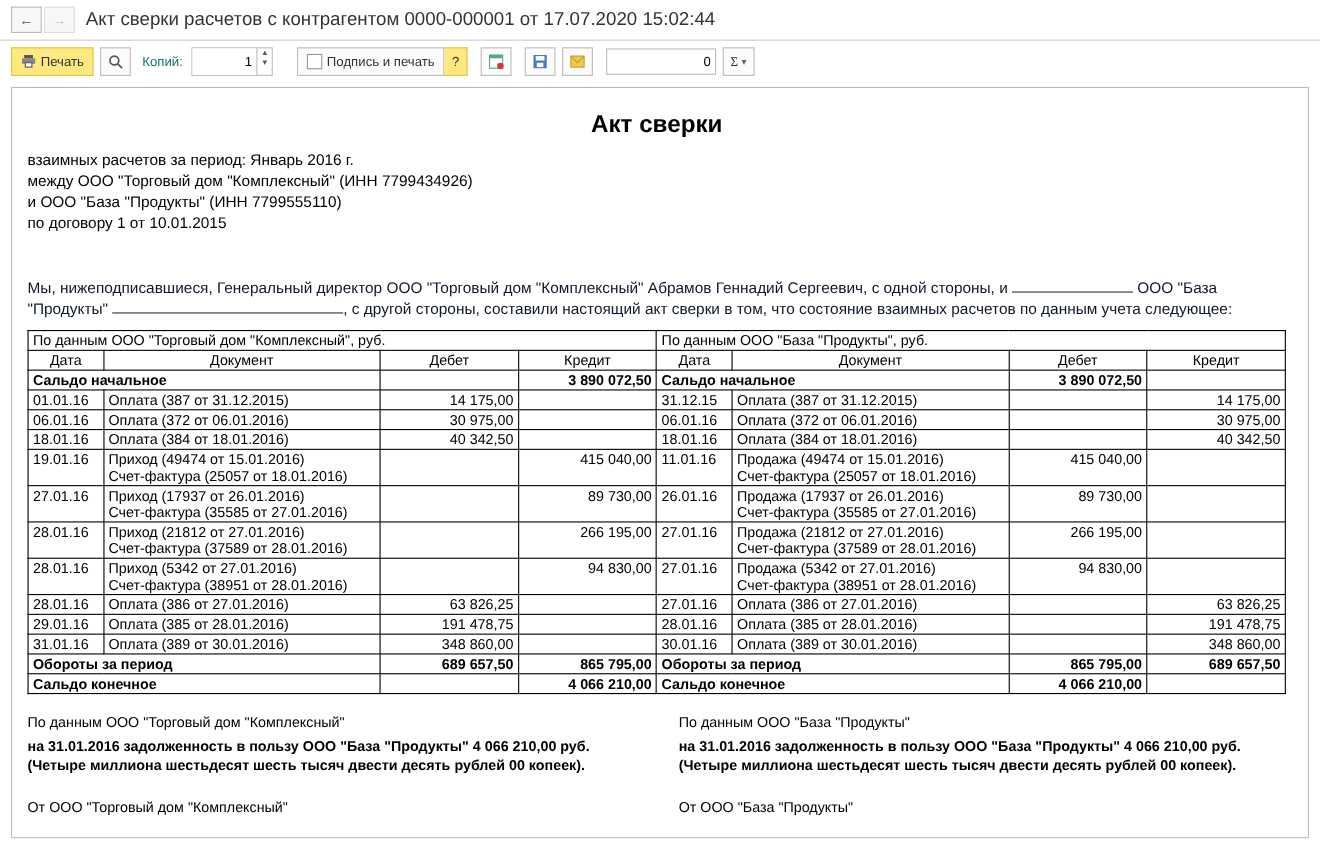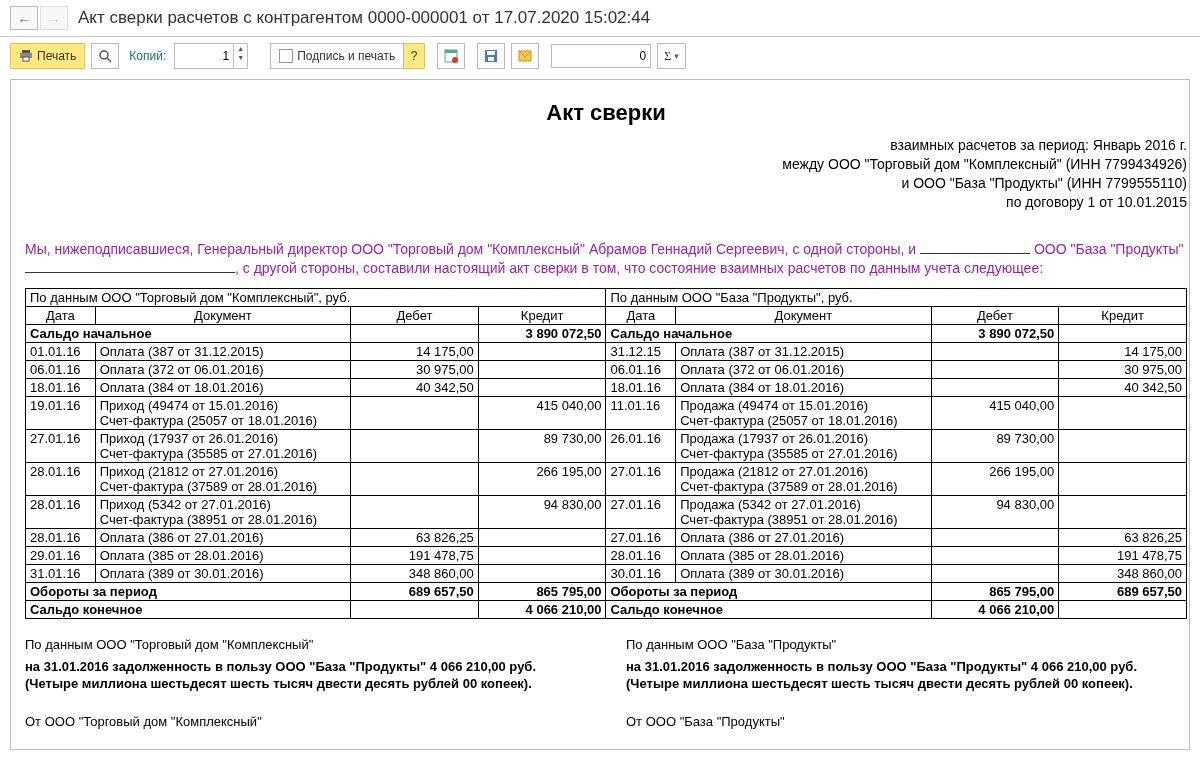--- a/index.html
+++ b/index.html
@@ -14,24 +14,24 @@
 .copies-label{font-size:12px;color:#0f766e;margin:0 2px 0 4px}
 .copies-field{display:inline-flex;height:24px;border:1px solid #bbb}
 .copies-field input{width:50px;border:none;text-align:right;padding:0 4px;font-size:12px;outline:none}
 .spinner{display:flex;flex-direction:column;border-left:1px solid #bbb}
 .spinner span{font-size:7px;line-height:7px;padding:1px 3px;cursor:pointer;color:#555}
 .sign-btn{display:inline-flex;align-items:center}
 .sign-btn .chk{width:12px;height:12px;border:1px solid #999;margin-right:4px;background:#fff}
 .qmark{width:20px;height:24px;border:1px solid #e0c44d;border-left:none;background:#ffe97f;display:inline-flex;align-items:center;justify-content:center;font-size:12px;cursor:pointer;margin-left:-6px}
 .num-field{width:90px;height:22px;border:1px solid #bbb;text-align:right;padding:0 4px;font-size:12px}
 .sigma{font-family:serif}
-.doc-area{border:1px solid #bbb;margin:0 10px 10px 10px;padding:14px 2px 20px 14px}
+.doc-area{border:1px solid #bbb;margin:0 10px 10px 10px;padding:14px 20px 20px 14px}
 .doc-title{text-align:center;font-size:22px;font-weight:bold;margin:6px 0 10px 0;color:#000}
-.doc-sub{text-align:right;font-size:14px;line-height:19px;color:#000}
-.preamble{font-size:14px;color:#a21caf;margin:28px 0 10px 0;line-height:19px}
+.doc-sub{text-align:left;font-size:14px;line-height:19px;color:#000}
+.preamble{font-size:14px;color:#0f172a;margin:40px 0 10px 0;line-height:19px}
 .underline-gap{display:inline-block;border-bottom:1px solid #333;height:12px;vertical-align:baseline}
 table.act{width:100%;border-collapse:collapse;font-size:13px;color:#000;table-layout:fixed}
 table.act td,table.act th{border:1px solid #000;padding:1px 4px;vertical-align:top;line-height:15px}
 table.act th{font-weight:normal;text-align:center}
 .ra{text-align:right}
 .bold{font-weight:bold}
 .footer-cols{display:flex;gap:40px;margin-top:18px;font-size:13px;color:#000}
 .footer-cols>div{flex:1}
 .footer-cols .hd{margin-bottom:6px}
 .footer-cols .sum{font-weight:bold;line-height:17px}

